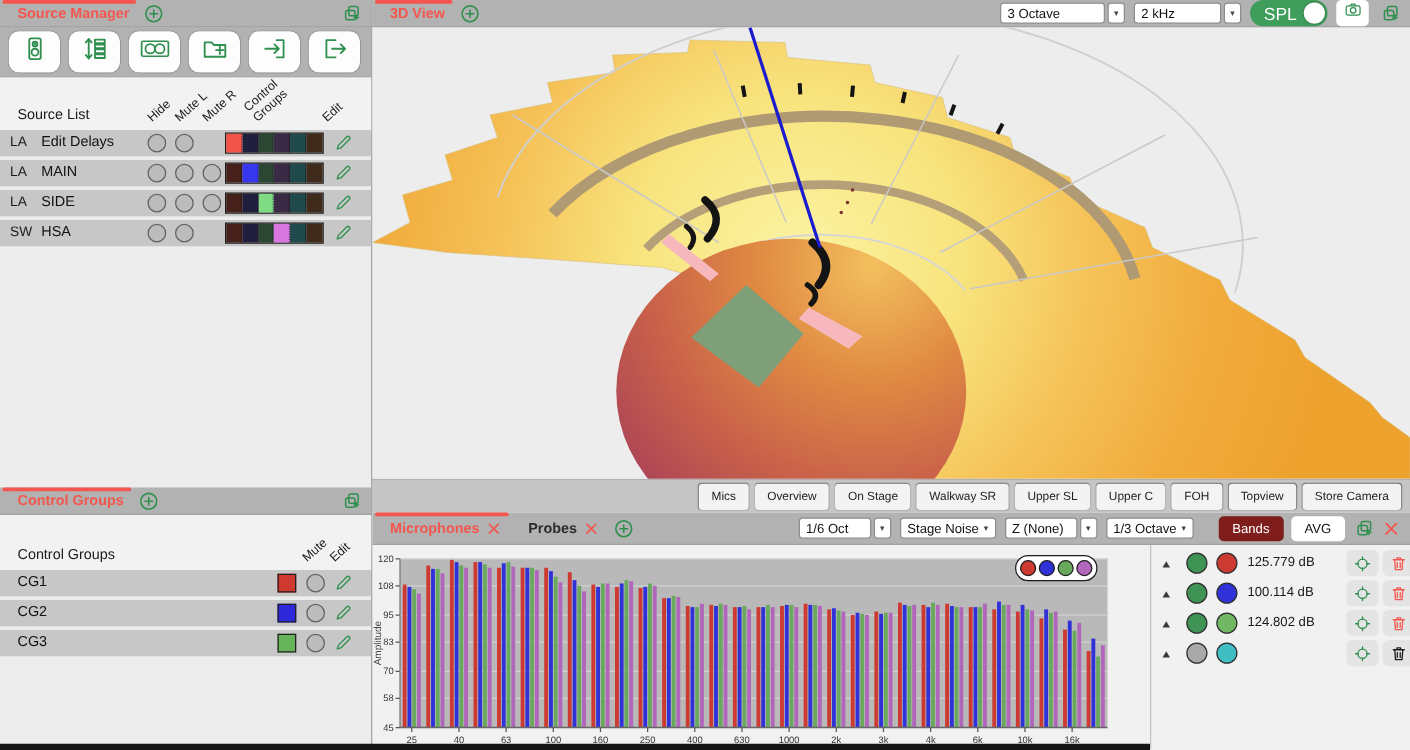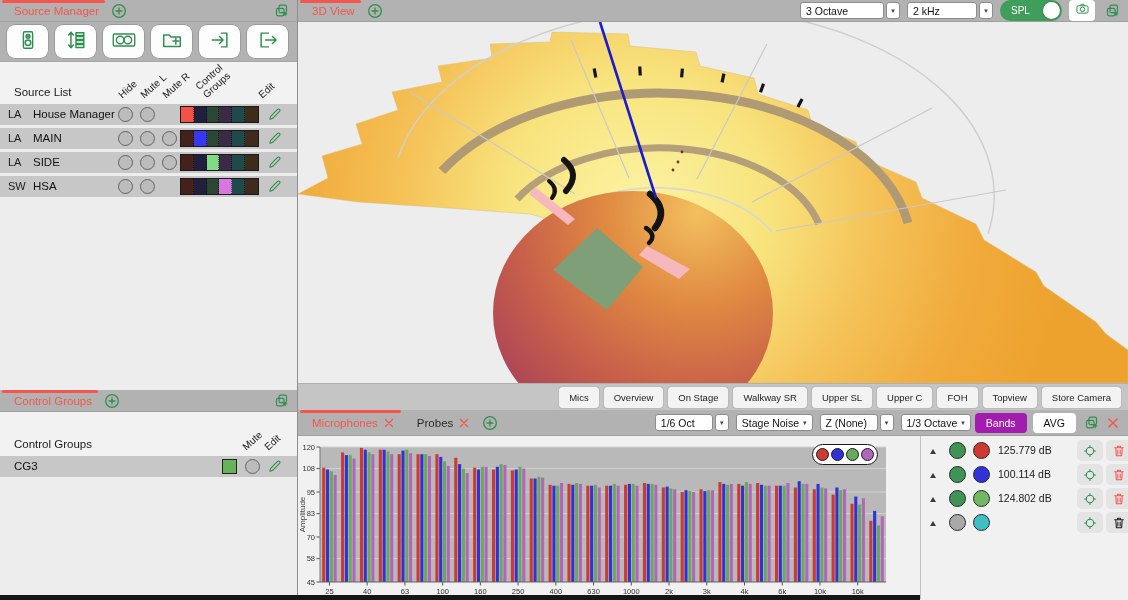--- a/index.html
+++ b/index.html
@@ -3,21 +3,21 @@
 <meta charset="utf-8">
 <style>
   html,body{margin:0;padding:0;}
   body{width:1128px;height:600px;position:relative;overflow:hidden;background:#ececec;
        font-family:"Liberation Sans",sans-serif;-webkit-font-smoothing:antialiased;}
   .col-left{position:absolute;left:0;top:0;width:298px;height:600px;background:#ededed;border-right:1px solid #8f8f8f;box-sizing:border-box;}
   .col-right{position:absolute;left:298px;top:0;width:830px;height:600px;}
 
   
   .panel-header{height:22px;background:#b2b2b2;display:flex;align-items:center;position:relative;border-bottom:1px solid #a0a0a0;box-sizing:border-box;}
-  .tab{position:relative;height:100%;display:flex;align-items:center;padding:0 8px 0 14px;}
+  .tab{position:relative;height:100%;display:flex;align-items:center;padding:0 8px 0 14px;font-weight:bold;}
   .tab.active::before{content:"";position:absolute;top:0;left:2px;right:2px;height:3px;background:#f4564e;border-radius:2px;}
   .tab-label{font-size:11.5px;color:#2c2c2c;white-space:nowrap;}
   .tab.active .tab-label{color:#f4564e;}
   .hicon{display:inline-flex;align-items:center;justify-content:center;color:#2e8f4e;}
   .hicon svg{stroke:currentColor;fill:none;stroke-width:1.9;stroke-linecap:round;stroke-linejoin:round;}
   .plus-btn{width:16px;height:16px;margin-left:4px;}
   .dup-btn{width:15px;height:15px;margin-right:8px;}
   .spacer{flex:1;}
   .close-x{width:12px;height:12px;color:#f4564e;margin-left:5px;}
   .close-x svg{stroke-width:2.6;}
@@ -43,31 +43,31 @@
   .cg-color{position:absolute;left:222px;top:2.5px;width:15px;height:15px;border:1.2px solid #222;box-sizing:border-box;}
   .cg-mute{position:absolute;left:245px;top:2.5px;width:15px;height:15px;border-radius:50%;background:#bcbcbc;border:1.2px solid #636363;box-sizing:border-box;}
 
   
   #scene-wrap{position:relative;width:830px;height:361px;background:#ededed;}
   .mini-select{height:17px;background:#fff;border:1px solid #8d8d8d;border-radius:3px;font-size:10.5px;color:#111;display:flex;align-items:center;padding:0 5px;box-sizing:border-box;white-space:nowrap;}
   .inline-arrow{font-size:7px;color:#444;margin-left:4px;}
   .mini-arrow-btn{width:14px;height:17px;background:#fff;border:1px solid #8d8d8d;border-radius:3px;margin-left:2px;display:flex;align-items:center;justify-content:center;font-size:7px;color:#444;box-sizing:border-box;}
   .hgap{width:7px;}
   .spl-toggle{width:62px;height:21px;border-radius:11px;background:#3f9e5b;position:relative;display:flex;align-items:center;}
-  .spl-label{color:#fff;font-size:10px;margin-left:11px;}
+  .spl-label{color:#fff;font-size:14px;margin-left:11px;}
   .spl-knob{position:absolute;right:2px;top:2px;width:17px;height:17px;border-radius:50%;background:#fff;box-shadow:0 0 2px rgba(0,0,0,.4);}
   .cam-btn-sm{width:26px;height:21px;background:#fff;border-radius:4px;display:flex;align-items:center;justify-content:center;color:#2e8f4e;margin-left:7px;}
   .cam-btn-sm svg{width:15px;height:14px;stroke:currentColor;fill:none;stroke-width:1.7;}
   .camera-bar{height:27px;background:#c5c5c5;display:flex;align-items:center;justify-content:flex-end;gap:5px;padding:0 7px;box-sizing:border-box;border-top:1px solid #b0b0b0;}
   .cam-preset{height:21px;padding:0 10px;background:#f3f3f3;border-radius:3px;font-size:9.5px;color:#222;display:flex;align-items:center;box-shadow:0 0 1px rgba(0,0,0,.55);white-space:nowrap;}
 
   
   #panel-mics{position:absolute;top:410px;left:0;width:830px;height:190px;background:#f1f1f1;}
   #mic-header{height:26px;background:#b2b2b2;display:flex;align-items:center;position:relative;border-bottom:1px solid #a0a0a0;box-sizing:border-box;padding-right:8px;}
-  .bands-btn{height:20px;padding:0 11px;background:#a21caf;color:#fff;font-size:10.5px;border-radius:4px;display:flex;align-items:center;margin-left:4px;}
+  .bands-btn{height:20px;padding:0 11px;background:#7f1d1d;color:#fff;font-size:10.5px;border-radius:4px;display:flex;align-items:center;margin-left:20px;}
   .avg-btn{height:20px;padding:0 11px;background:#fff;color:#111;font-size:10.5px;border-radius:4px;display:flex;align-items:center;margin-left:6px;}
   #mic-content{position:relative;width:830px;height:163px;}
   #chart-box{position:absolute;left:0;top:0;width:620px;height:163px;}
   .chart-legend{position:absolute;left:514px;top:8px;height:19px;padding:0 3px;background:#fff;border:1.5px solid #1c1c1c;border-radius:11px;display:flex;align-items:center;gap:2px;}
   .legend-dot{width:13px;height:13px;border-radius:50%;border:1.5px solid #1c1c1c;box-sizing:border-box;}
   #mic-list{position:absolute;left:622px;top:0;right:0;bottom:0;border-left:1px solid #c2c2c2;padding-top:3px;}
   .mic-row{position:relative;height:24px;}
   .mic-tri{position:absolute;left:9px;top:10px;width:0;height:0;border-left:3.5px solid transparent;border-right:3.5px solid transparent;border-bottom:5px solid #3a3a3a;}
   .mic-dot{position:absolute;top:3px;width:17px;height:17px;border-radius:50%;border:1.3px solid #2c2c2c;box-sizing:border-box;}
   .mic-val{position:absolute;left:77px;top:5px;font-size:10.5px;color:#1a1a1a;}
@@ -149,21 +149,21 @@
       <span class="list-title">Source List</span>
     <span class="rot-label" style="left:124px;">Hide</span>
         <span class="rot-label" style="left:146px;">Mute L</span>
         <span class="rot-label" style="left:168px;">Mute R</span>
         <span class="rot-label wrap" style="left:208px;">Control Groups</span>
         <span class="rot-label" style="left:264px;">Edit</span>
       </div>
     <div id="source-rows">
         <div class="src-row">
           <span class="src-prefix">LA</span>
-          <span class="src-name">House Manager</span>
+          <span class="src-name">Edit Delays</span>
           <span class="mute-dot" style="left:118px;"></span>
           <span class="mute-dot" style="left:140px;"></span>
           <div class="swatch-strip">
             <span class="swatch" style="background:#f25349;"></span>
             <span class="swatch" style="background:#20203e;"></span>
             <span class="swatch" style="background:#2b4733;"></span>
             <span class="swatch" style="background:#3b2a45;"></span>
             <span class="swatch" style="background:#20494b;"></span>
             <span class="swatch" style="background:#3f2b1c;"></span>
           </div>
@@ -246,20 +246,36 @@
             <path d="M15 17.5h5.5M17.8 14.8v5.5"></path>
           </svg>
         </span>
     </header>
     <div class="list-head" style="height:44px;" id="cg-list-head">
       <span class="list-title">Control Groups</span>
     <span class="rot-label" style="left:248px;">Mute</span>
         <span class="rot-label" style="left:270px;">Edit</span>
       </div>
     <div id="cg-rows">
+        <div class="cg-row">
+          <span class="cg-name">CG1</span>
+          <span class="cg-color" style="background:#cf3a30;"></span>
+          <span class="cg-mute"></span>
+          <span class="pencil-btn"><svg viewBox="0 0 24 24">
+              <path d="M4.5 19.5l1.3-4.6L16.9 3.8a1.9 1.9 0 0 1 2.7 0l.6.6a1.9 1.9 0 0 1 0 2.7L9.1 18.2z"></path>
+            </svg></span>
+        </div>
+        <div class="cg-row">
+          <span class="cg-name">CG2</span>
+          <span class="cg-color" style="background:#2d28d9;"></span>
+          <span class="cg-mute"></span>
+          <span class="pencil-btn"><svg viewBox="0 0 24 24">
+              <path d="M4.5 19.5l1.3-4.6L16.9 3.8a1.9 1.9 0 0 1 2.7 0l.6.6a1.9 1.9 0 0 1 0 2.7L9.1 18.2z"></path>
+            </svg></span>
+        </div>
         <div class="cg-row">
           <span class="cg-name">CG3</span>
           <span class="cg-color" style="background:#66b35a;"></span>
           <span class="cg-mute"></span>
           <span class="pencil-btn"><svg viewBox="0 0 24 24">
               <path d="M4.5 19.5l1.3-4.6L16.9 3.8a1.9 1.9 0 0 1 2.7 0l.6.6a1.9 1.9 0 0 1 0 2.7L9.1 18.2z"></path>
             </svg></span>
         </div>
       </div>
   </section>

